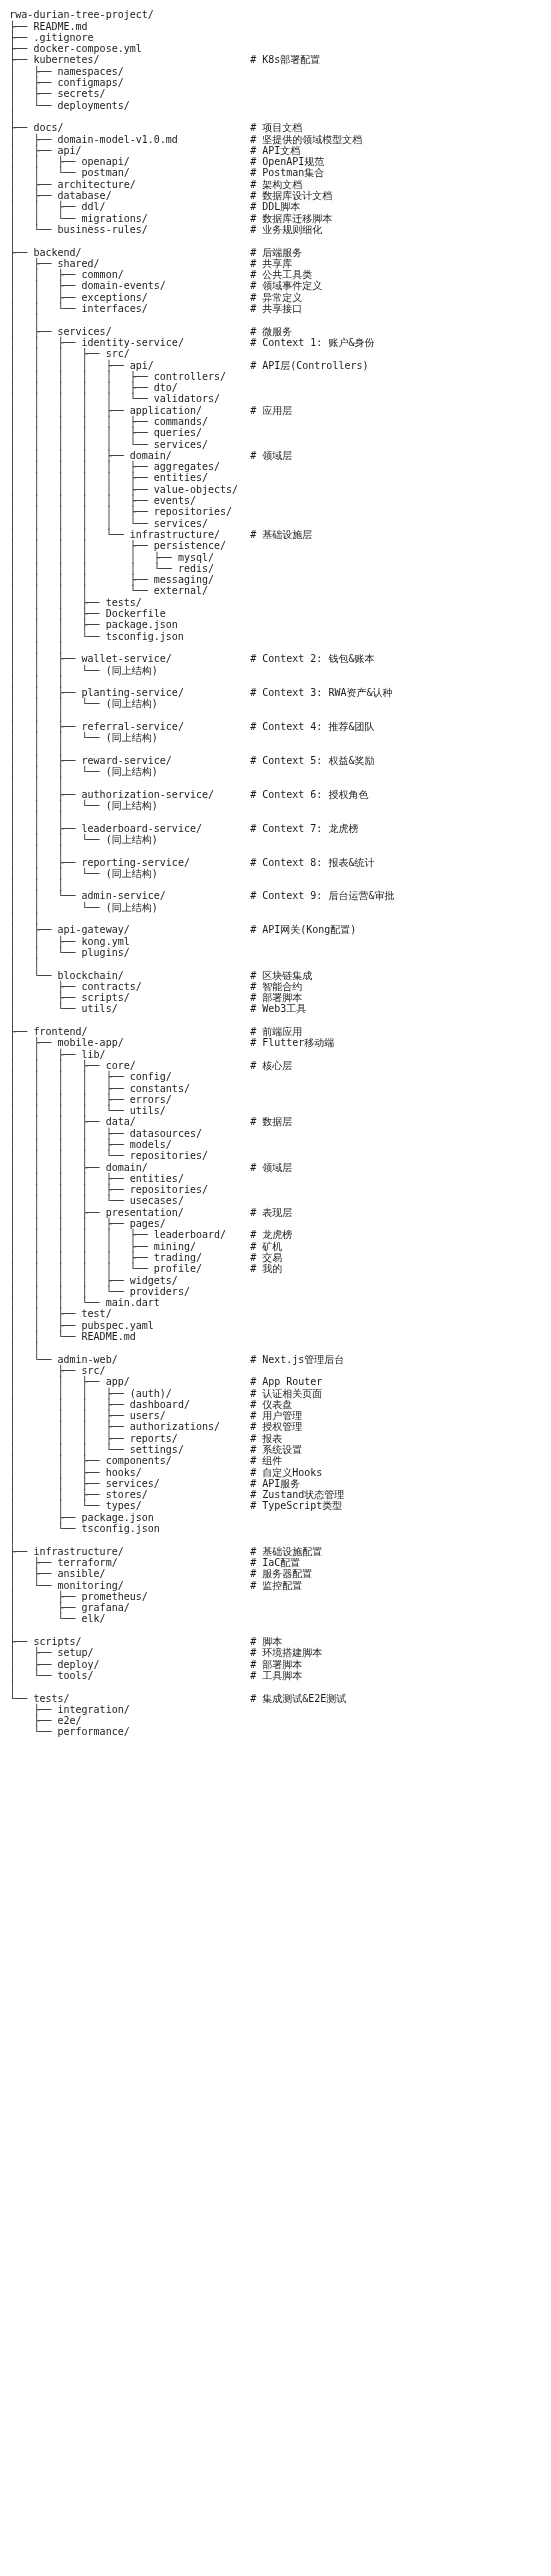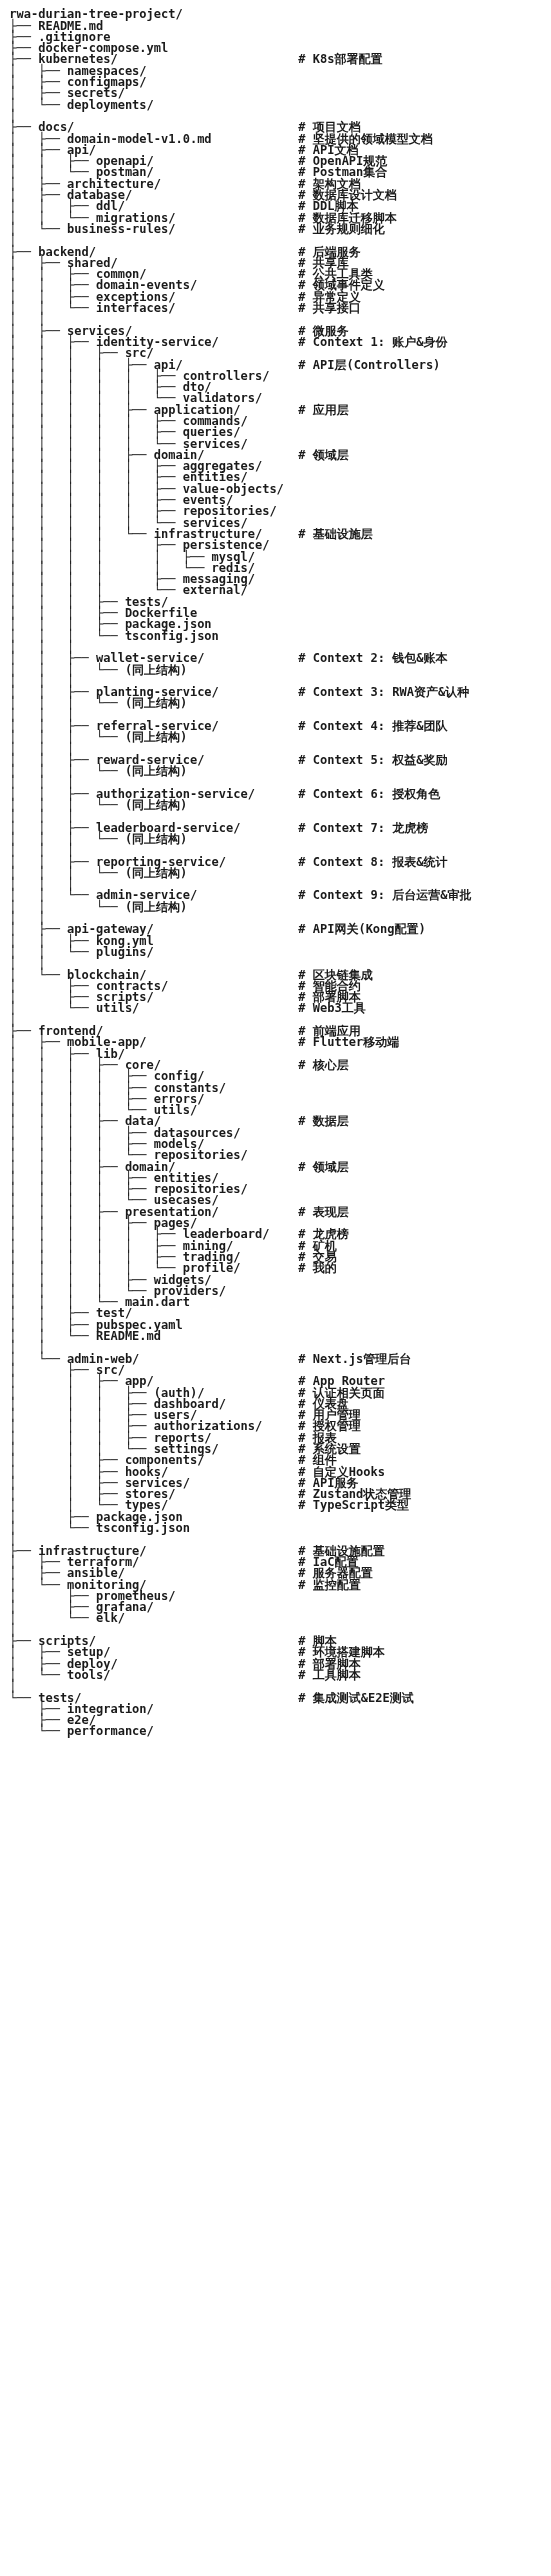--- a/index.html
+++ b/index.html
@@ -6,25 +6,24 @@
     margin: 0;
     padding: 0;
     background: #ffffff;
   }
   body {
     width: 551px;
     font-family: "DejaVu Sans Mono", "Liberation Mono", monospace;
   }
   .tree {
     padding: 9.3px 0 20.6px 9.3px;
-    font-size: 12px;
+    font-size: 10px;
     line-height: 11.3px;
     color: #1a1a1a;
     white-space: pre;
-    font-weight: bold;
   }
   .row {
     display: block;
     height: 11.3px;
     white-space: pre;
   }
   .path {
     color: #1a1a1a;
   }
   .name {

